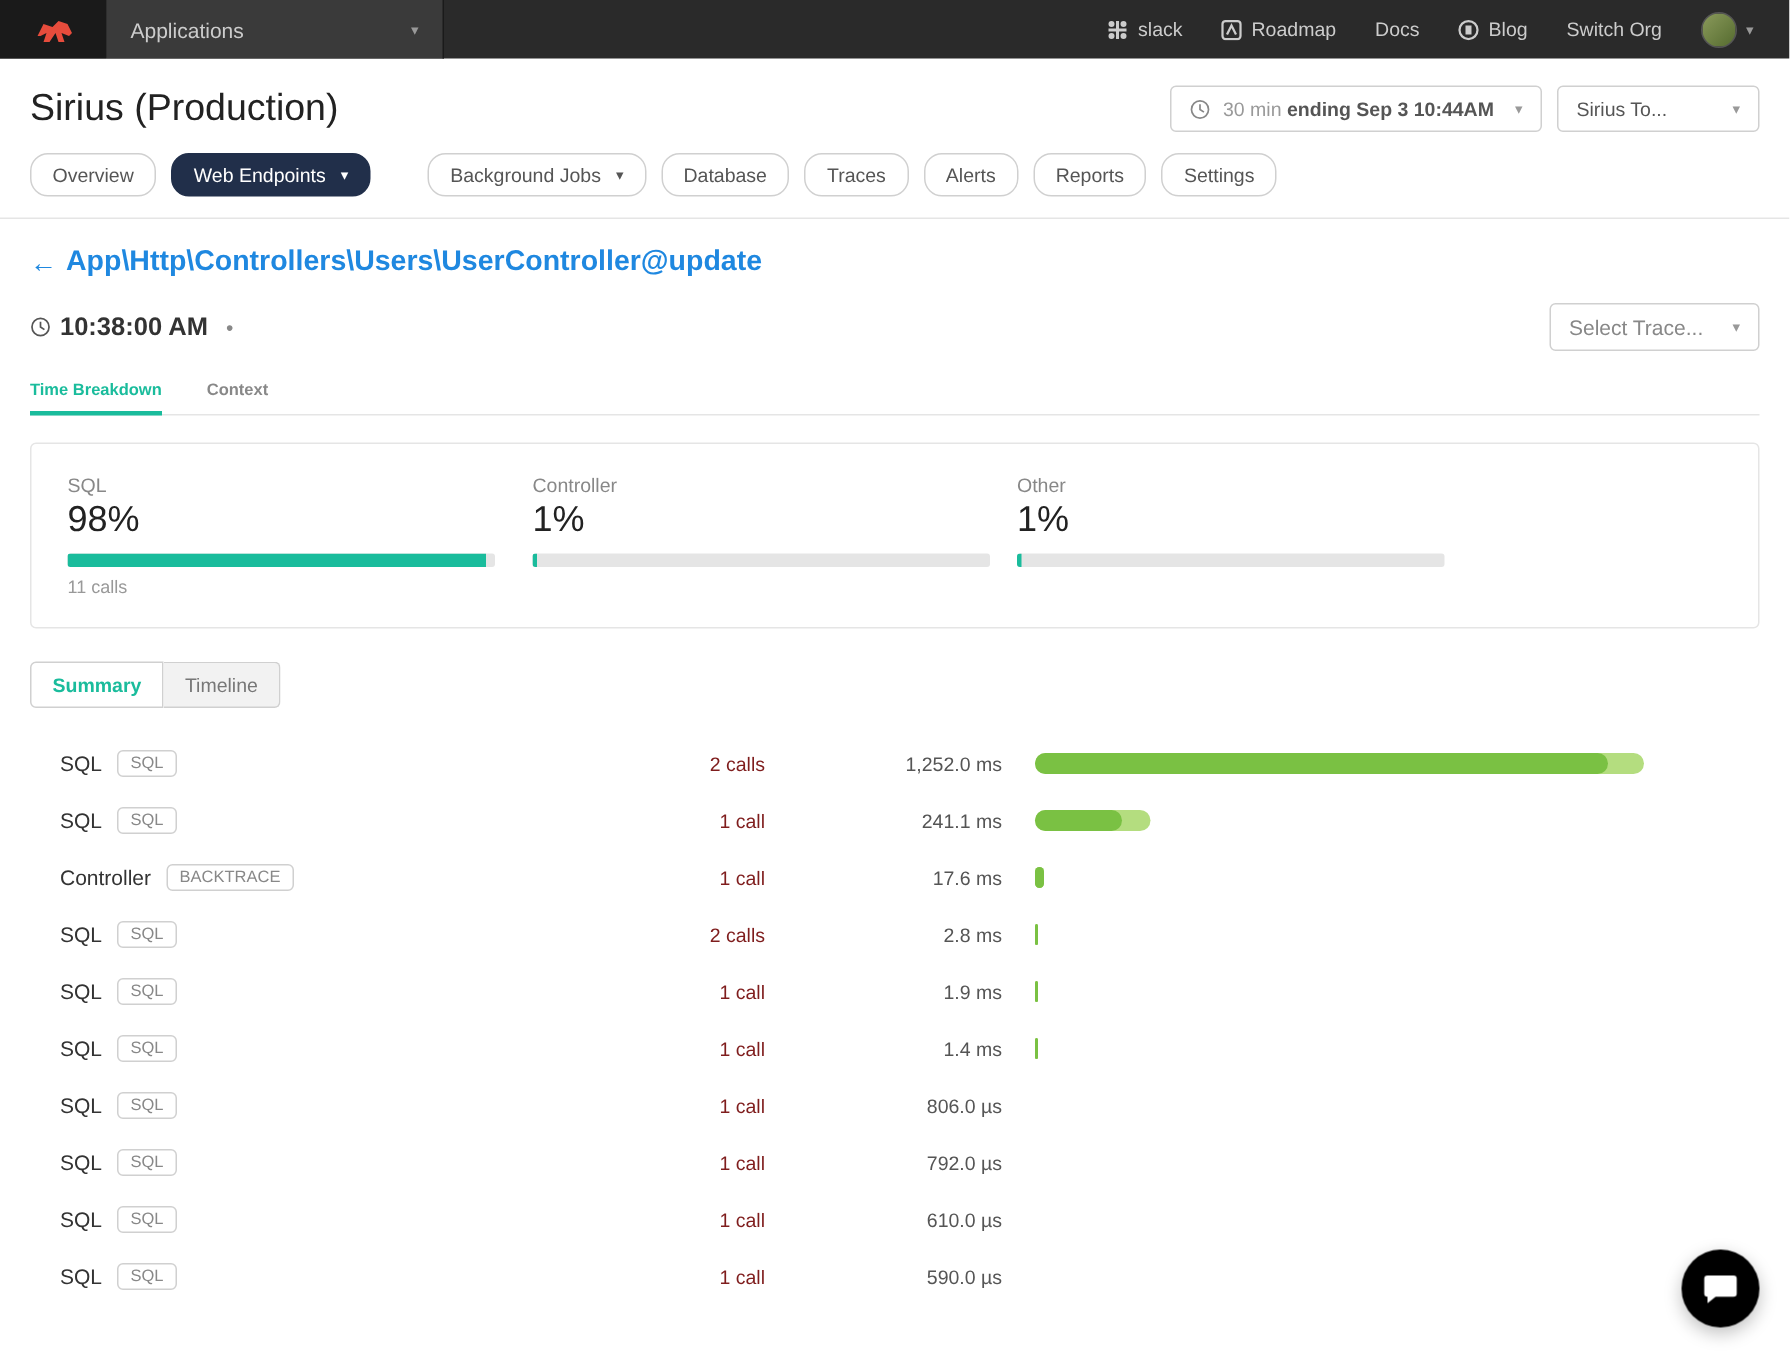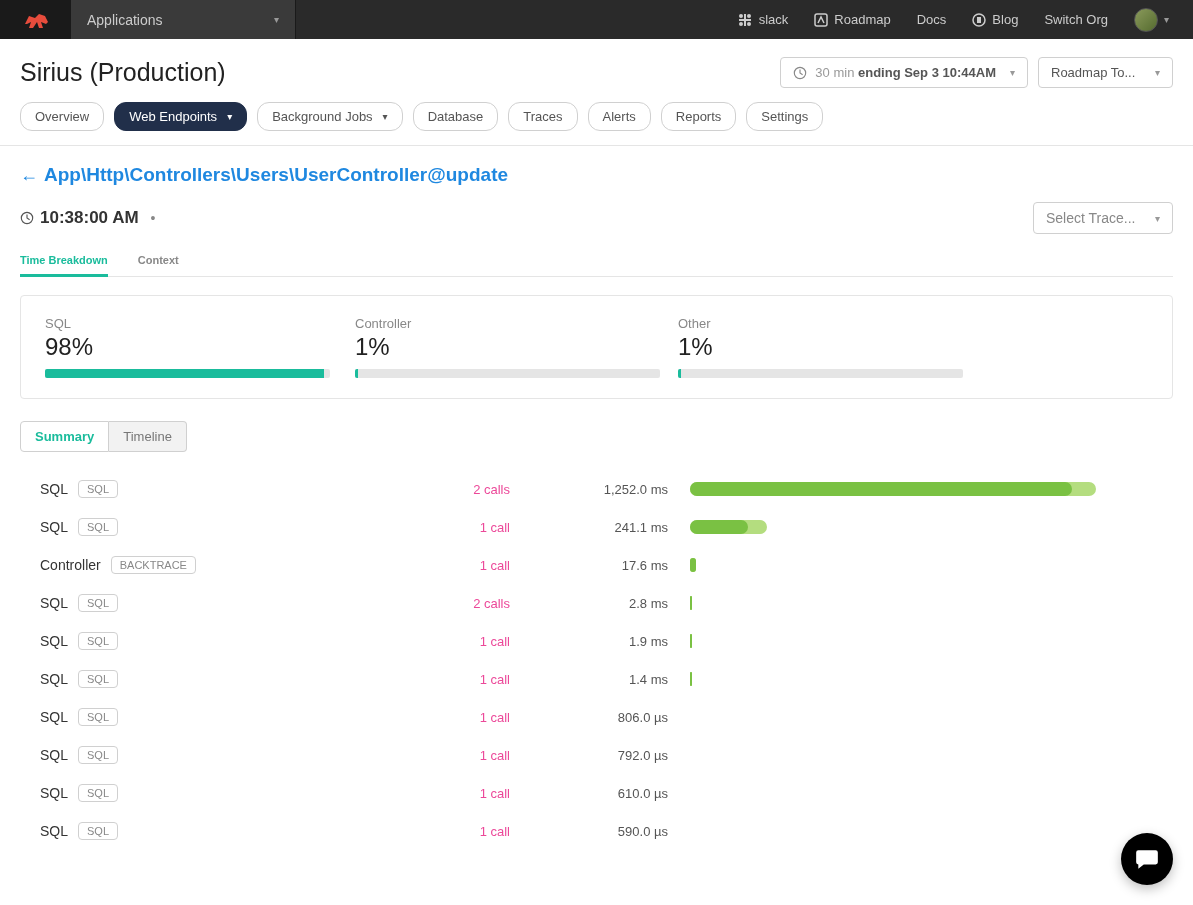--- a/index.html
+++ b/index.html
@@ -65,21 +65,21 @@
 .mode-tab:first-child { border-radius: 4px 0 0 4px; }
 .mode-tab:last-child { border-radius: 0 4px 4px 0; border-left: none; }
 .mode-tab.active { color: #1abc9c; font-weight: 700; background:#fff; }
 .mode-tab.inactive { background: #f2f2f2; }
 
 
 .calls { margin-top: 18px; padding-left: 20px; }
 .call-row { display: flex; align-items: center; height: 38px; }
 .call-name { width: 300px; display: flex; align-items: center; gap: 10px; font-size: 14px; color: #333; }
 .badge { border: 1px solid #d0d0d0; border-radius: 4px; padding: 2px 8px; font-size: 11px; color: #888; background: #fff; }
-.call-calls { width: 200px; text-align: right; font-size: 13px; color: #ec4899; padding-right: 30px; }
+.call-calls { width: 200px; text-align: right; font-size: 13px; color: #7f1d1d; padding-right: 30px; }
 .call-time { width: 150px; text-align: right; font-size: 13px; color: #555; padding-right: 22px; }
 .call-bar-wrap { flex: 1; position: relative; height: 14px; }
 .call-bar-a { position: absolute; top: 0; bottom: 0; left: 0; background: #b4dd7f; border-radius: 7px; }
 .call-bar-b { position: absolute; top: 0; bottom: 0; left: 0; background: #7ac143; border-radius: 7px; }
 
 
 .chat-fab { position: fixed; right: 20px; bottom: 20px; width: 52px; height: 52px; border-radius: 50%; background: #000; display: flex; align-items: center; justify-content: center; cursor: pointer; box-shadow: 0 4px 12px rgba(0,0,0,0.25); }
 .chat-fab svg { fill: #fff; }
 
 .icon-clock { width: 14px; height: 14px; }
@@ -143,34 +143,34 @@
     <div class="header-controls">
       <div class="btn-outline">
         <svg class="icon-clock" viewBox="0 0 16 16">
             <circle cx="8" cy="8" r="6.5" fill="none" stroke="#888" stroke-width="1.3"></circle>
             <path d="M8 4 V8 L11 10" fill="none" stroke="#888" stroke-width="1.3"></path>
           </svg>
         <span><span class="muted">30 min </span><b>ending Sep 3 10:44AM</b></span>
         <span class="chev">▾</span>
       </div>
       <div class="btn-outline" style="min-width:135px; justify-content:space-between;">
-        <span>Roadmap To...</span>
+        <span>Sirius To...</span>
         <span class="chev">▾</span>
       </div>
     </div>
   </div>
   <div class="tabs-row">
     <div class="tab-btn">
         <span>Overview</span>
       </div>
     <div class="tab-btn active">
         <span>Web Endpoints</span>
         <span class="chev">▾</span>
       </div>
-    <div class="tab-btn" style="min-width:130px; justify-content:flex-start;">
+    <div class="tab-btn" style="min-width:130px; justify-content:flex-start;margin-left:28px;">
         <span>Background Jobs</span>
         <span class="chev">▾</span>
       </div>
     <div class="tab-btn">
         <span>Database</span>
       </div>
     <div class="tab-btn">
         <span>Traces</span>
       </div>
     <div class="tab-btn">
@@ -211,20 +211,21 @@
     <div class="subtab"><span>Context</span></div>
   </div>
 
   <div class="metrics-card">
     <div class="metric-block sql">
       <div class="metric-label">SQL</div>
       <div class="metric-value-pct">98%</div>
       <div class="bar">
           <div class="bar-fill" style="width: 98%;"></div>
         </div>
+      <div class="bar-sub">11 calls</div>
     </div>
     <div class="metric-block ctrl">
       <div class="metric-label">Controller</div>
       <div class="metric-value-pct">1%</div>
       <div class="bar" style="width:305px">
           <div class="bar-fill" style="width: 1%;"></div>
         </div>
     </div>
     <div class="metric-block other">
       <div class="metric-label">Other</div>

